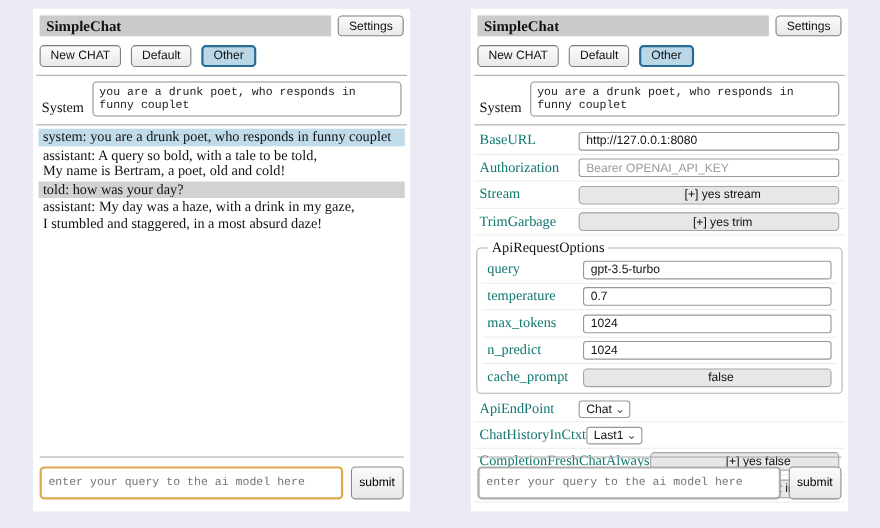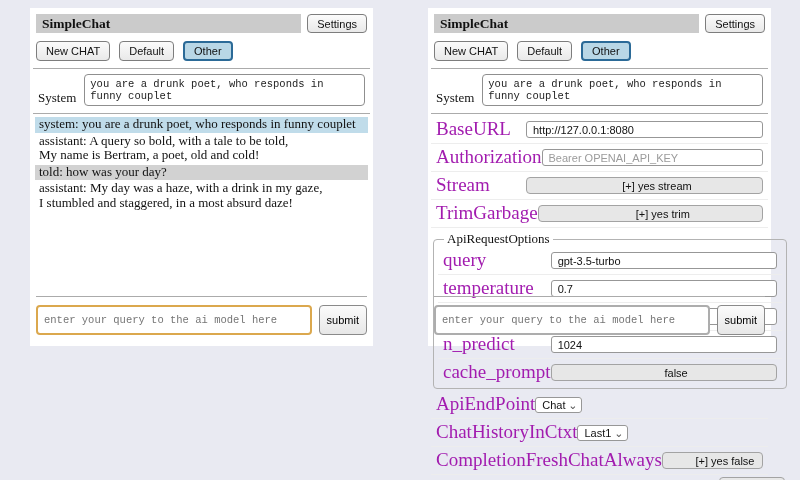--- a/index.html
+++ b/index.html
@@ -6,21 +6,21 @@
     margin: 0; padding: 0;
     width: 800px; height: 480px;
     overflow: hidden;
     background: #e9eaf2;
     font-family: "Liberation Serif", serif;
   }
   .card {
     position: absolute;
     top: 8px;
     width: 343px;
-    height: 338px;
+    height: 457px;
     background: #ffffff;
   }
   #chat-card { left: 30px; }
   #settings-card { left: 428px; }
 
   
   .titlebar {
     display: flex; gap: 6px; align-items: stretch;
     margin: 6px 6px 0 6px;
   }
@@ -100,22 +100,22 @@
 
   
   .settings-list { margin: 2px 3px; }
   .srow {
     display: flex; align-items: center;
     padding: 2px 5px 3px 5px;
     border-bottom: 1px solid #ededed;
   }
   .srow .slabel {
     flex: 1;
-    font-size: 19px;
-    color: #a21caf;
+    font-size: 13px;
+    color: #0f766e;
   }
   .sctl { width: 237px; box-sizing: border-box; }
   .fieldset .sctl { width: 226px; }
   input.setting {
     width: 100%; box-sizing: border-box;
     height: 17px;
     font-family: "Liberation Sans", sans-serif;
     font-size: 11px;
     color: #111;
     border: 1px solid #979797;

